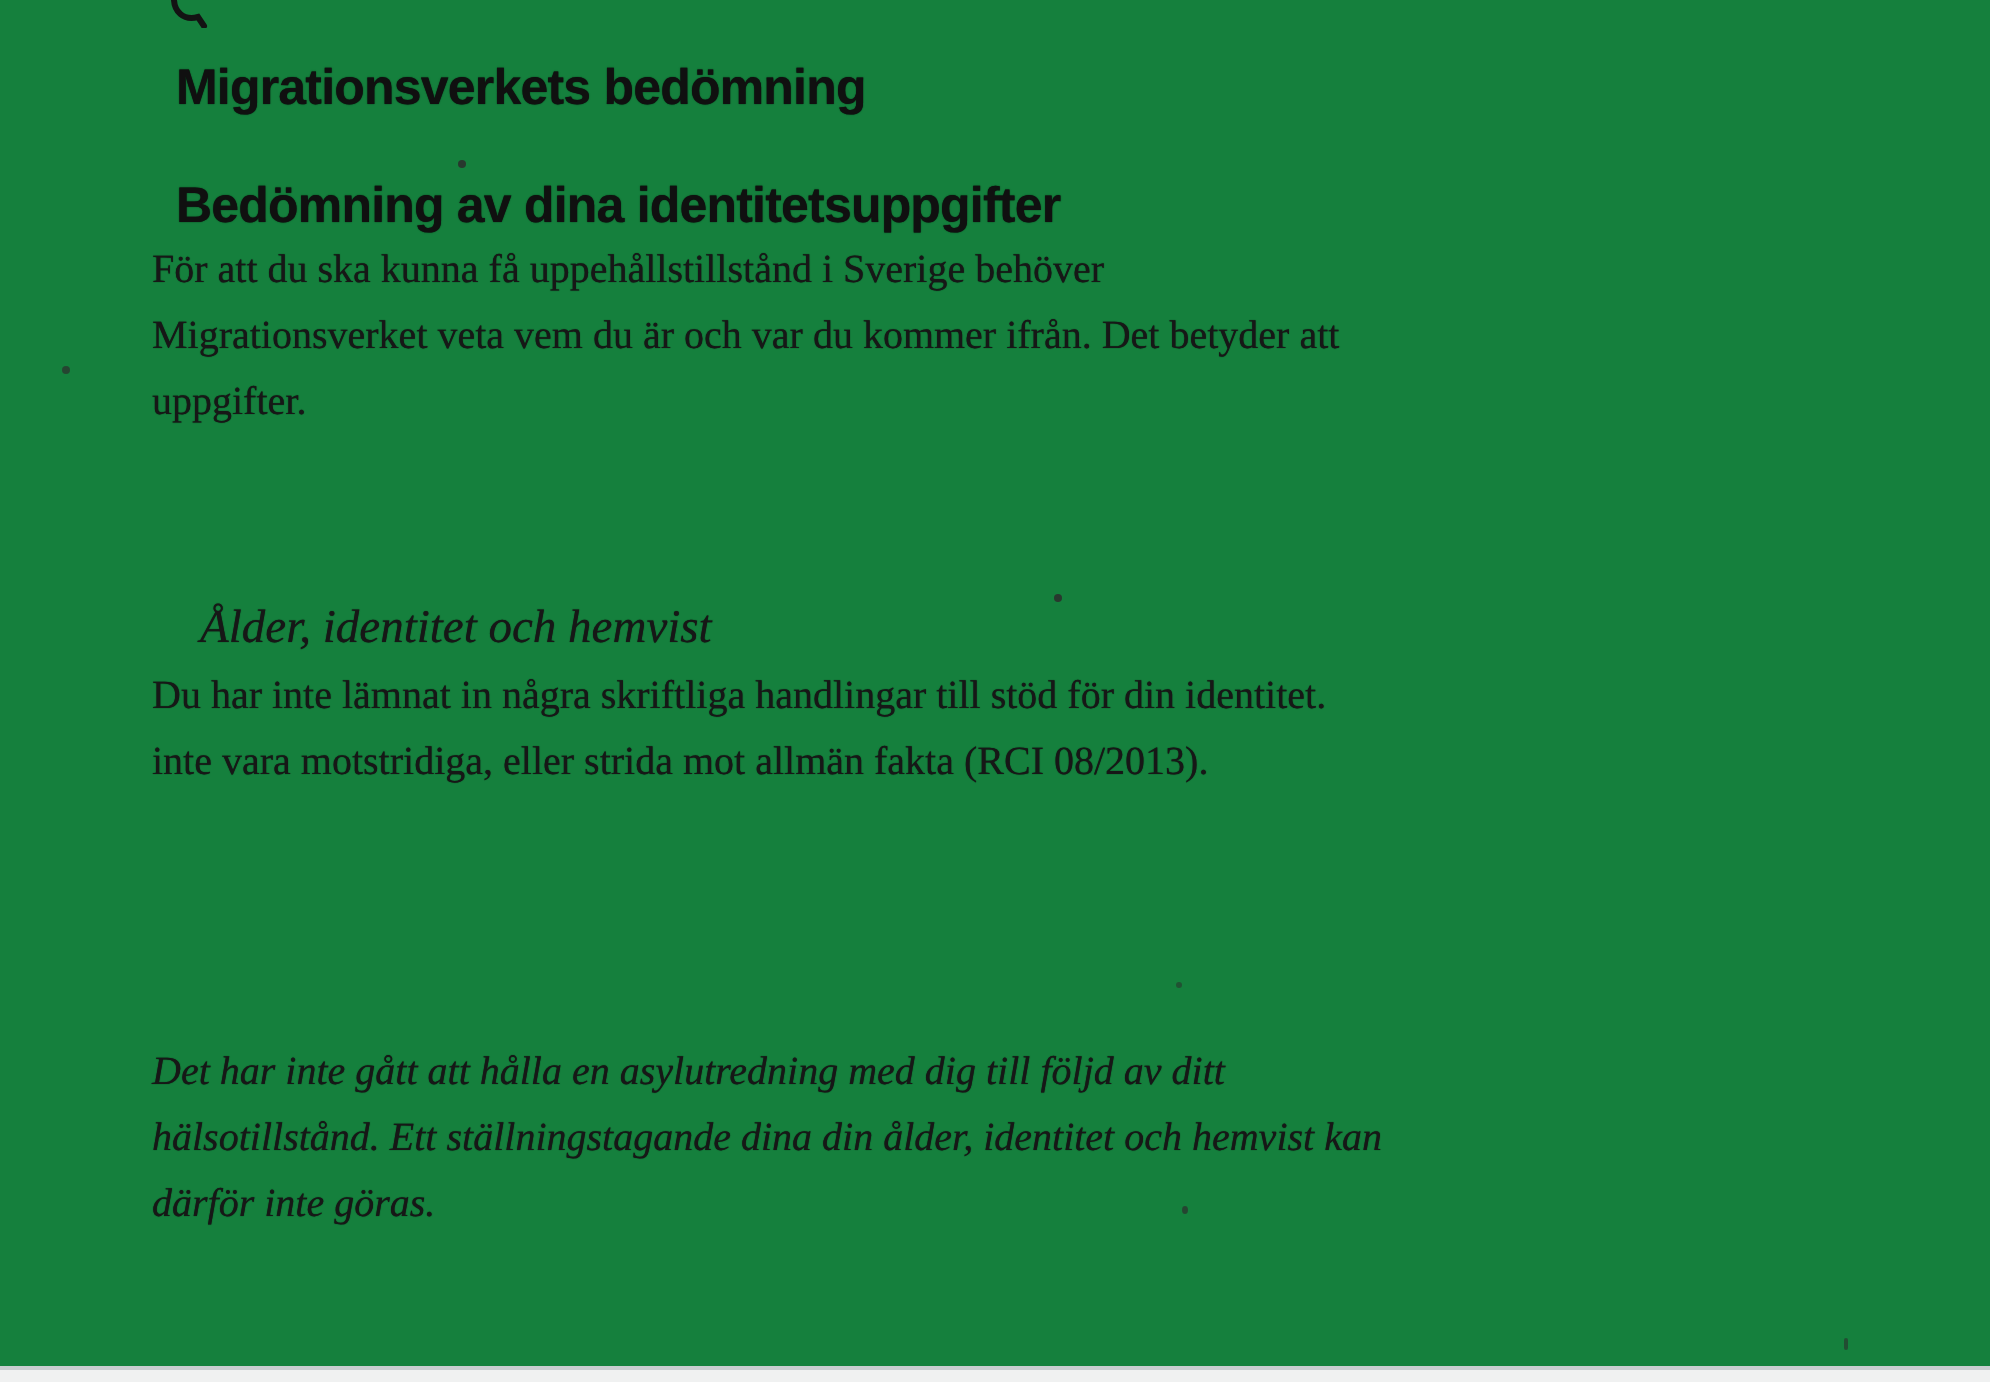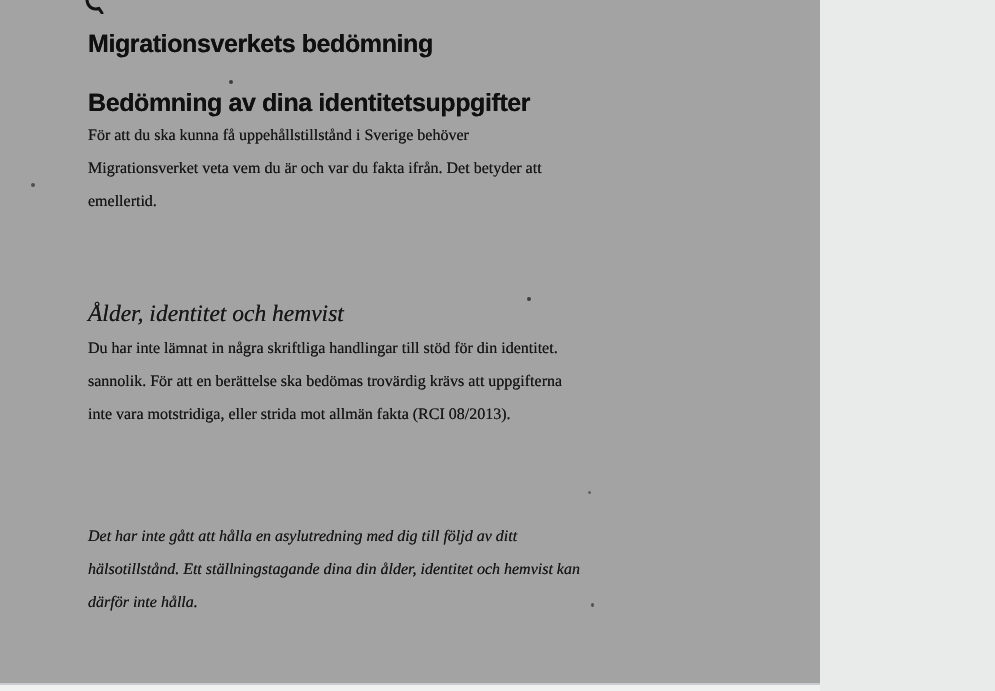--- a/index.html
+++ b/index.html
@@ -1,49 +1,49 @@
 <!DOCTYPE html>
 <html><head>
 <meta charset="utf-8">
 <style>
   html,body { margin:0; padding:0; background:#e9eaea; }
   .page {
     position:relative;
-    width:820px; height:691px;
-    background:#a3a3a3;
+    width:995px; height:691px;
+    background:#15803d;
     overflow:hidden;
     font-family:"Liberation Serif", serif;
     color:#171717;
     text-rendering:geometricPrecision;
   }
   .heading {
     position:absolute;
     left:88px;
     font-family:"Liberation Sans", sans-serif;
     font-weight:bold;
     font-size:25px;
     letter-spacing:-0.4px;
     color:#101010;
     white-space:nowrap;
     text-shadow:0 0 0.6px rgba(0,0,0,0.85);
   }
   .h-main { top:30px; }
   .h-sub  { top:89px; }
   .para {
     position:absolute;
-    left:88px;
-    font-size:16px;
+    left:76px;
+    font-size:20px;
     line-height:33px;
     white-space:nowrap;
     text-shadow:0 0 0.5px rgba(10,10,10,0.8);
   }
   .p1 { top:119px; }
   .subhead-italic {
     position:absolute;
-    left:88px; top:298px;
+    left:100px; top:298px;
     font-size:23.5px;
     font-style:italic;
     line-height:33px;
     white-space:nowrap;
     text-shadow:0 0 0.5px rgba(10,10,10,0.8);
     text-align:center;
   }
   .p2 { top:332px; }
   .p3 { top:520px;font-style:italic; }
   .speck {
@@ -80,42 +80,41 @@
   </svg>
 
   <div class="heading h-main">Migrationsverkets bedömning</div>
 
   <span class="speck sp-1"></span>
 
   <div class="heading h-sub">Bedömning av dina identitetsuppgifter</div>
 
   <div class="para p1">
     <div>För att du ska kunna få uppehållstillstånd i Sverige behöver</div>
-    <div>Migrationsverket veta vem du är och var du fakta ifrån. Det betyder att</div>
-    <div>emellertid.</div>
+    <div>Migrationsverket veta vem du är och var du kommer ifrån. Det betyder att</div>
+    <div>uppgifter.</div>
   </div>
 
   <span class="speck sp-2"></span>
 
   <div class="subhead-italic">Ålder, identitet och hemvist</div>
 
   <span class="speck sp-3"></span>
 
   <div class="para p2">
     <div>Du har inte lämnat in några skriftliga handlingar till stöd för din identitet.</div>
-    <div>sannolik. För att en berättelse ska bedömas trovärdig krävs att uppgifterna</div>
     <div>inte vara motstridiga, eller strida mot allmän fakta (RCI 08/2013).</div>
   </div>
 
   <span class="speck sp-4"></span>
 
   <div class="para p3">
     <div>Det har inte gått att hålla en asylutredning med dig till följd av ditt</div>
     <div>hälsotillstånd. Ett ställningstagande dina din ålder, identitet och hemvist kan</div>
-    <div>därför inte hålla.</div>
+    <div>därför inte göras.</div>
   </div>
 
   <span class="speck sp-5"></span>
   <span class="speck sp-6"></span>
 
   <div class="bottom-edge"></div>
 
 </div>
 
 </body></html>

